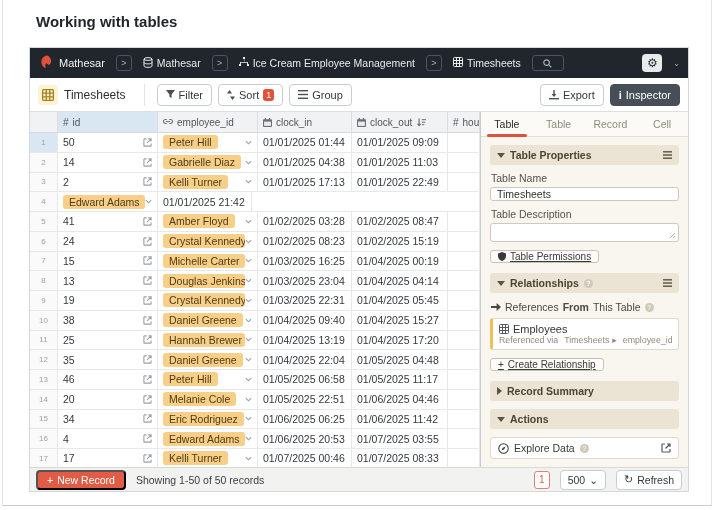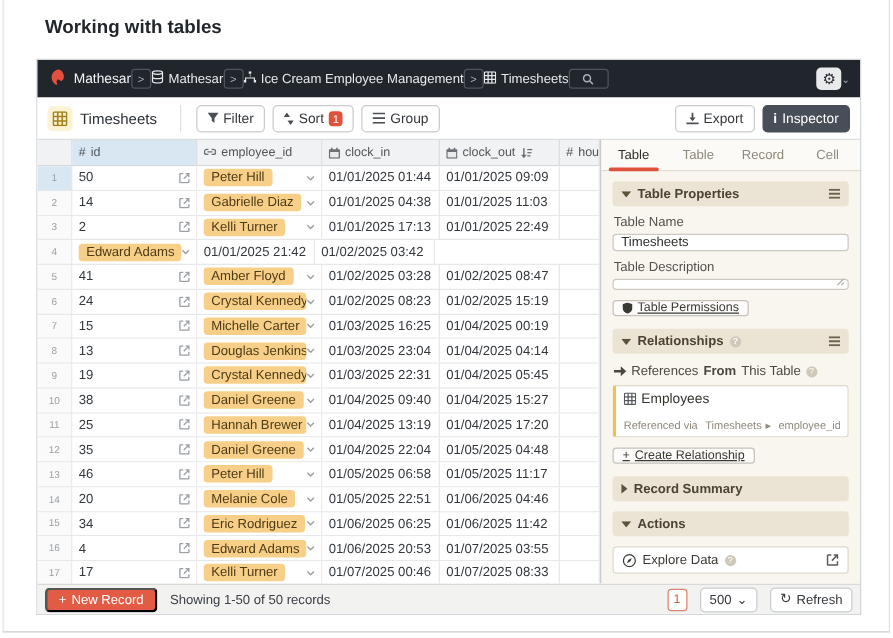--- a/index.html
+++ b/index.html
@@ -4,21 +4,21 @@
 <style>
   * { margin:0; padding:0; box-sizing:border-box; }
   html,body { width:714px; height:510px; background:#fff; font-family:"Liberation Sans", sans-serif; }
   .page { position:absolute; left:2px; top:0; width:710px; height:506px; background:#fff;
           border-left:1px solid #e0e3e6; border-right:1px solid #e0e3e6; border-bottom:1px solid #c9ccd0; }
   .heading { position:absolute; left:33px; top:13px; font-size:15px; font-weight:bold; color:#21262b; }
 
   .app { position:absolute; left:26px; top:47px; width:660px; height:445px; border:1px solid #d5d8db; background:#fff; display:flex; flex-direction:column; }
 
   
-  .navbar { height:30px; background:#21262d; display:flex; align-items:center; padding:0 8px; gap:0; flex:0 0 auto; }
+  .navbar { height:30px; background:#21262d; display:flex; align-items:center; padding:0 8px; gap:11px; flex:0 0 auto; }
   .navbar .brand { display:flex; align-items:center; gap:5px; color:#f2f3f4; font-size:11px; }
   .chip-btn { height:16px; min-width:16px; border:1px solid #4c545e; border-radius:3px; color:#aab1ba;
               display:flex; align-items:center; justify-content:center; font-size:9px; padding:0 3px; background:transparent; }
   .nav-item { display:flex; align-items:center; gap:4px; color:#e8eaec; font-size:10.5px; }
   .nav-item svg { flex:0 0 auto; }
   .nav-spacer { flex:1; }
   .gear-btn { height:18px; width:20px; background:#e8eaec; border-radius:4px; display:flex; align-items:center; justify-content:center; }
   .gear-glyph { font-size:12px; color:#2a2f36; line-height:1; }
   .caret-dn { color:#aab1ba; font-size:8px; }
 
@@ -71,21 +71,21 @@
   .inp { height:20px; background:#fff; border:1px solid #ccc9c0; border-radius:3px; font-size:10.5px; color:#2f2f2c;
          display:flex; align-items:center; padding:0 6px; }
   .txtarea { height:38px; background:#fff; border:1px solid #ccc9c0; border-radius:3px; position:relative; }
   .txtarea svg { position:absolute; right:2px; bottom:2px; }
   .sm-btn { height:19px; border:1px solid #c6c2b8; border-radius:3px; background:#fdfcfa; color:#3a3a35;
             font-size:10px; display:inline-flex; align-items:center; gap:4px; padding:0 7px; align-self:flex-start; margin-top:8px;text-decoration:underline; }
   .refline { display:flex; align-items:center; gap:4px; font-size:10.5px; color:#4c4840; margin:8px 0 5px 1px; }
   .refline b { font-weight:bold; }
   .rel-card { background:#fff; border:1px solid #ddd9cf; border-left:3px solid #eec05a; border-radius:3px; padding:4px 6px;text-align:right; }
   .rel-card .t { display:flex; align-items:center; gap:4px; font-size:11px; color:#33332e; }
-  .rel-card .s { display:flex; align-items:center; gap:3px; font-size:8.8px; color:#8f8a7c; margin-top:10px; white-space:nowrap; overflow:hidden; }
+  .rel-card .s { display:flex; align-items:center; gap:3px; font-size:8.8px; color:#8f8a7c; margin-top:0; white-space:nowrap; overflow:hidden; }
   .gap8 { height:8px; flex:0 0 auto; } .gap10 { height:10px; flex:0 0 auto; }
   .explore { background:#fff; border:1px solid #ddd9cf; border-radius:3px; height:22px; display:flex; align-items:center; gap:5px;
              padding:0 7px; font-size:10.5px; color:#3a3a35; margin-top:8px; flex:0 0 auto; }
   .explore .sp { flex:1; }
   .qmark { width:9px; height:9px; border-radius:50%; background:#cfc9ba; color:#fff; font-size:7px; display:inline-flex;
            align-items:center; justify-content:center; flex:0 0 auto; }
 
   
   .statusbar { height:24px; background:#f2f2f0; border-top:1px solid #d9d9d7; display:flex; align-items:center; padding:0 6px; gap:10px; flex:0 0 auto; }
   .new-rec { background:#e25c45; color:#fff; border-radius:4px; height:20px; display:flex; align-items:center; gap:4px;
@@ -322,21 +322,20 @@
     <div class="cell c-num">
                 <span>4</span>
               </div>
     <div class="cell c-emp">
       <span class="pill">Edward Adams</span>
       <svg width="7" height="5" viewBox="0 0 8 5" fill="none" stroke="#9aa0a5" stroke-width="1.3">
                   <path d="M1 1l3 3 3-3"></path>
                 </svg>
     </div>
     <div class="cell c-in">01/01/2025 21:42</div>
-    <div class="cell c-out">01/02/2025 03:42</div>
     <div class="cell c-hours"></div>
   </div>
 
   <div class="row">
     <div class="cell c-num">
                 <span>5</span>
               </div>
     <div class="cell c-id">
       <span>41</span>
       <svg width="9" height="9" viewBox="0 0 10 10" fill="none" stroke="#9aa0a5" stroke-width="1.2">

